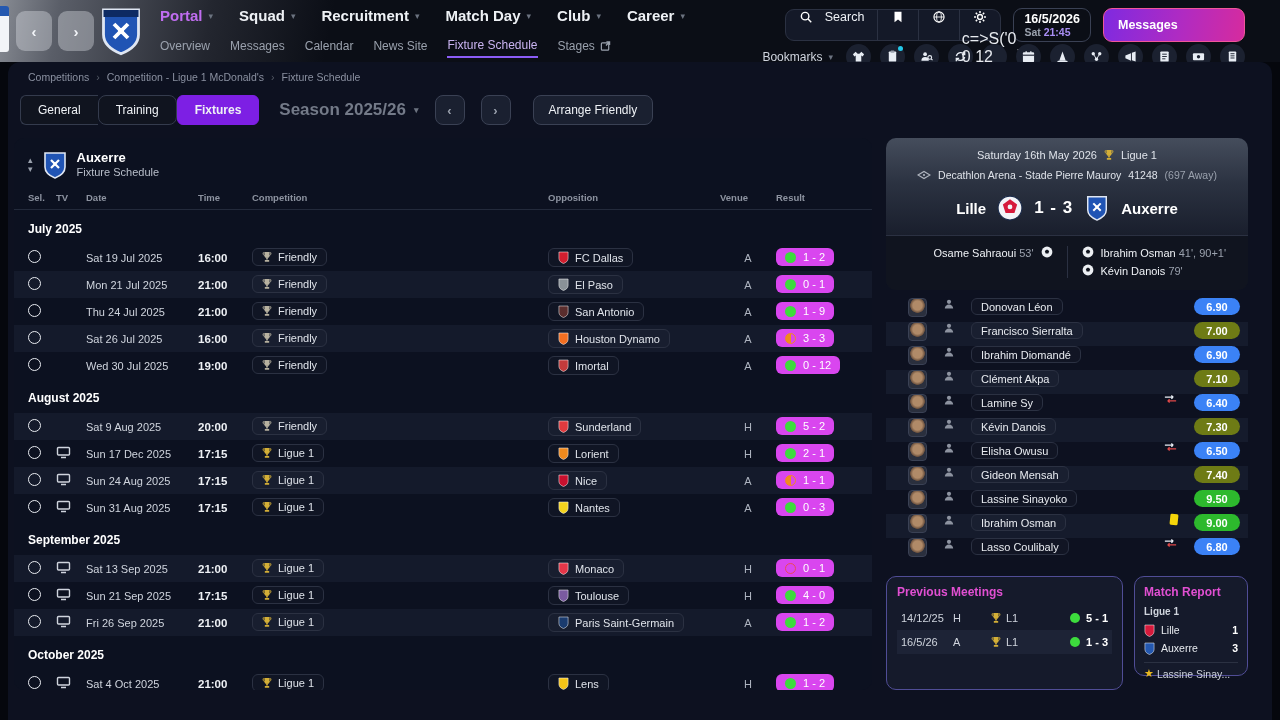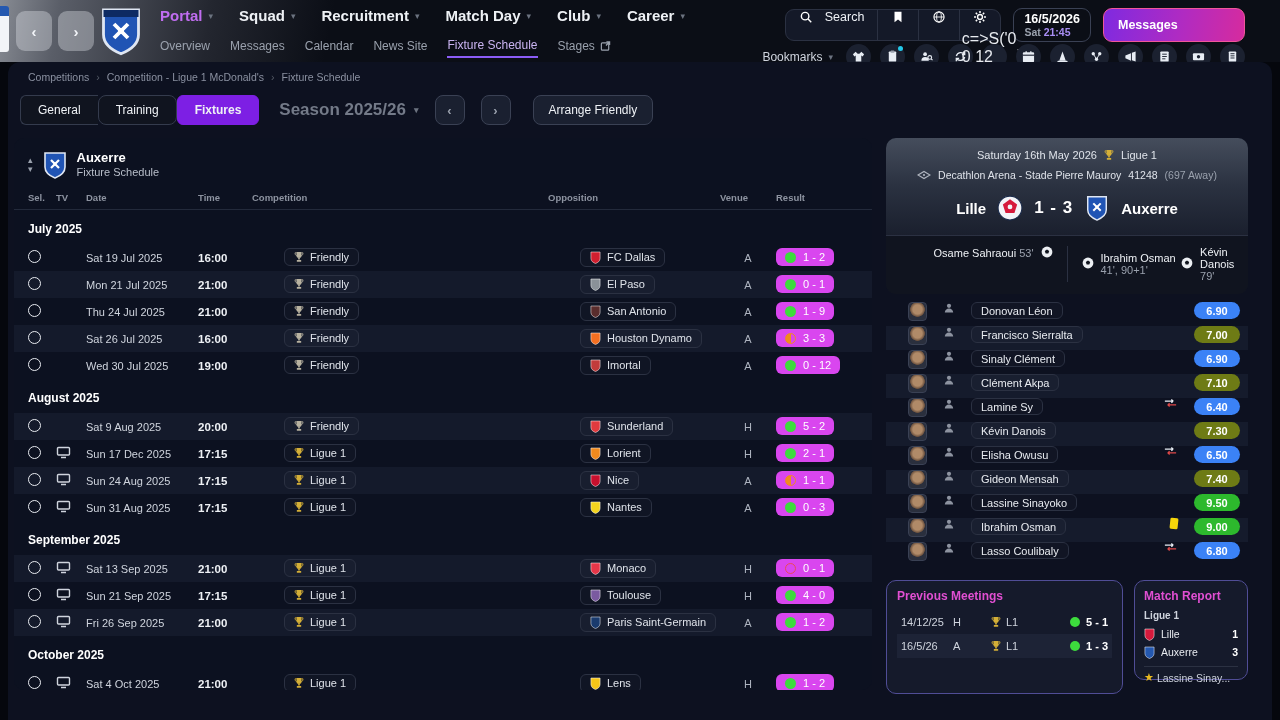--- a/index.html
+++ b/index.html
@@ -62,42 +62,42 @@
   .fx-sub { font-size:11px; color:#b9bfca; font-weight:normal; }
   .fx-grid { display:grid; grid-template-columns:42px 30px 112px 54px 296px 1fr 56px 96px; align-items:center; }
   .fx-cols { padding:4px 0 6px 0; border-bottom:1px solid #232a3b; }
   .fx-col { font-size:9.5px; color:#8d93a0; font-weight:bold; }
   .month-hdr { font-size:12px; font-weight:bold; color:#fff; padding:12px 0 8px 14px; }
   .fx-row { height:27px; }
   .fx-row.alt { background:#141a2b; }
   .radio { width:13px; height:13px; border:1.6px solid #e8ebf0; border-radius:50%; margin-left:14px; }
   .fx-date { font-size:11px; color:#cfd4dd; }
   .fx-time { font-size:11.5px; color:#eef1f5; font-weight:bold; }
-  .pill { display:inline-flex; align-items:flex-start; gap:6px; border:1px solid #2b3142; border-radius:6px; padding:2px 9px; font-size:11px; color:#dfe3ea; background:rgba(255,255,255,.02);margin-left:32px; }
+  .pill { display:inline-flex; align-items:flex-end; gap:6px; border:1px solid #2b3142; border-radius:6px; padding:2px 9px; font-size:11px; color:#dfe3ea; background:rgba(255,255,255,.02); }
   .venue { font-size:11px; color:#aeb4c0; text-align:center; }
   .result-pill { display:inline-flex; align-items:center; gap:7px; background:#d946ef; border-radius:6px; padding:3px 9px; font-size:11px; font-weight:normal; color:#fff; justify-self:start; }
   .dot { width:11px; height:11px; border-radius:50%; }
   .dot.win { background:#3ddc3d; }
   .dot.draw { border:1.6px solid #f08c1e; background:linear-gradient(90deg,#f08c1e 50%,transparent 50%); }
   .dot.loss { border:1.6px solid #e84a5a; background:transparent; }
   .tv svg { width:15px; height:13px; }
 
   
   .right-col { margin-left:14px; width:362px; display:flex; flex-direction:column; }
   .match-card { border-radius:10px; overflow:hidden; background:linear-gradient(180deg,#454d5c 0%,#2b3241 30%,#171c2a 68%,#121724 100%); }
   .mc-line { display:flex; justify-content:center; align-items:center; gap:7px; font-size:11px; color:#dfe3ea; padding-top:11px; }
   .mc-line2 { padding-top:7px; font-size:10.5px; }
   .mc-dim { color:#9aa1ad; }
   .scoreline { display:flex; justify-content:center; align-items:center; gap:11px; padding:13px 0 14px 0; }
   .team-name { font-size:15px; font-weight:bold; color:#fff; }
   .score { font-size:17px; font-weight:bold; color:#fff; letter-spacing:1px; }
   .crest-sm { width:26px; height:26px; }
   .scorers { display:flex; background:#10141f; border-top:1px solid #2b3142; padding:10px 0 12px 0; }
   .scorers-left { flex:1; display:flex; justify-content:flex-end; align-items:flex-start; gap:7px; padding-right:14px; }
-  .scorers-right { flex:1; border-left:1px solid #2b3142; padding-left:14px; display:flex; flex-direction:row; gap:4px; }
+  .scorers-right { flex:1; border-left:1px solid #2b3142; padding-left:14px; display:flex; flex-direction:column; gap:4px; }
   .scorer { display:flex; gap:7px; align-items:center; font-size:11px; color:#eef1f5; }
   .scorer .min { color:#9aa1ad; }
   .ball svg { width:12px; height:12px; }
 
   .ratings { margin-top:8px; border-radius:8px; overflow:hidden; }
   .rate-row { display:flex; align-items:flex-start; height:24px; padding:0 8px 0 22px; gap:16px; }
   .rate-row.alt { background:#151b2c; }
   .avatar { width:19px; height:19px; border-radius:4px; background:radial-gradient(circle at 50% 38%, #b08a68 0 34%, #6e5340 52%, #2a2f3d 56%); border:1px solid #3a4154; }
   .person-ic svg { width:12px; height:12px; display:block; }
   .name-pill { border:1px solid #2b3142; border-radius:6px; padding:1.5px 9px; font-size:11px; color:#e8ebf0; background:rgba(255,255,255,.02); }
@@ -778,21 +778,21 @@
       <span class="rating-pill olive">7.00</span>
     </div>
           <div class="rate-row">
       <span class="avatar"></span>
       <span class="person-ic">
               <svg viewBox="0 0 12 12">
                 <circle cx="6" cy="3.8" r="2.1" fill="#8d93a0"></circle>
                 <path d="M1.8 10.6a4.2 4.2 0 0 1 8.4 0z" fill="#8d93a0"></path>
               </svg>
             </span>
-      <span class="name-pill">Sinaly Clément</span>
+      <span class="name-pill">Ibrahim Diomandé</span>
       <span class="rate-spacer"></span>
 
       <span class="rating-pill gray">6.90</span>
     </div>
           <div class="rate-row alt">
       <span class="avatar"></span>
       <span class="person-ic">
               <svg viewBox="0 0 12 12">
                 <circle cx="6" cy="3.8" r="2.1" fill="#8d93a0"></circle>
                 <path d="M1.8 10.6a4.2 4.2 0 0 1 8.4 0z" fill="#8d93a0"></path>

